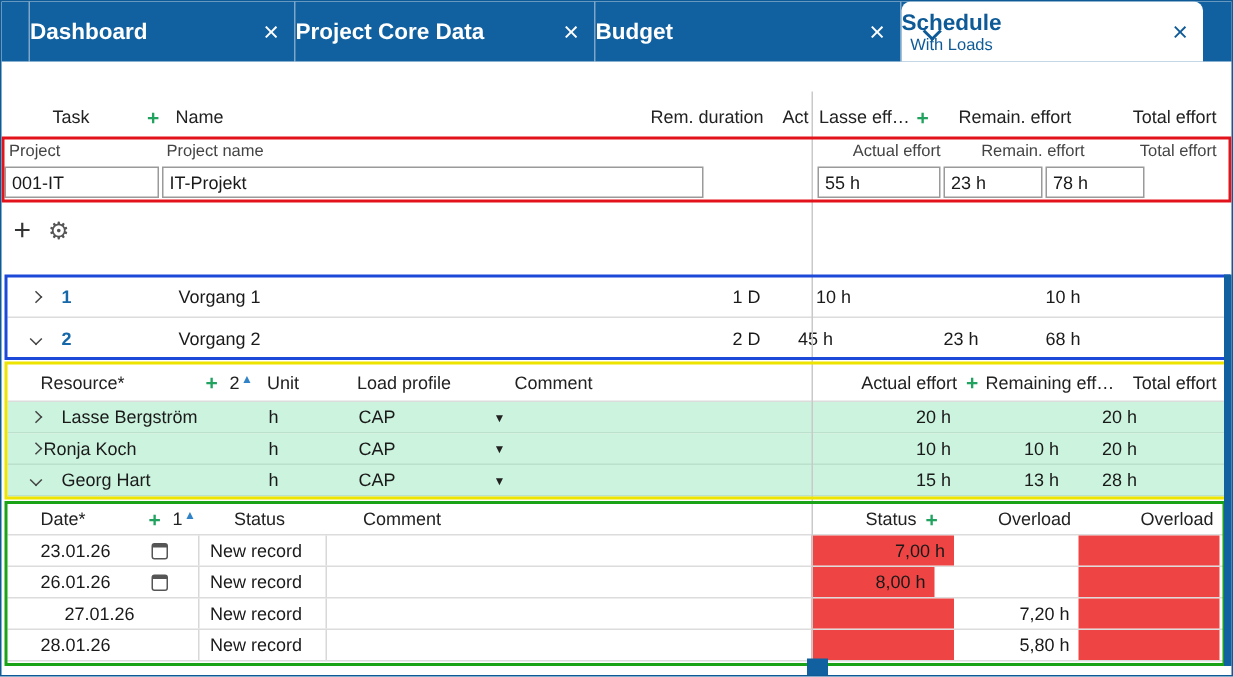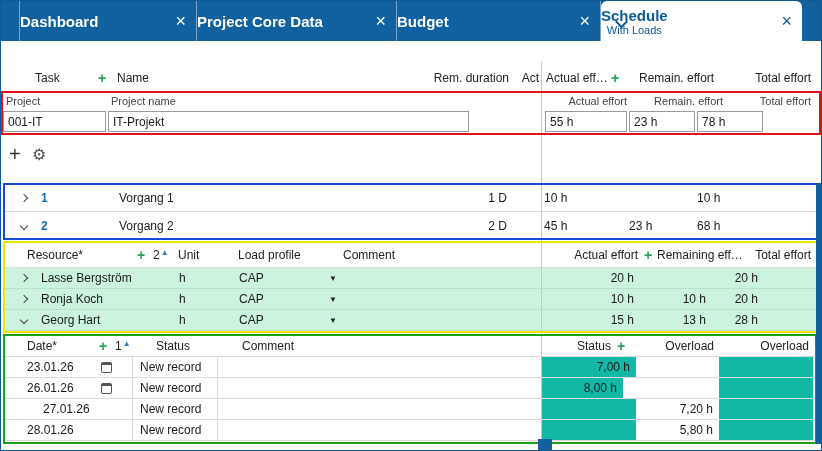--- a/index.html
+++ b/index.html
@@ -24,21 +24,21 @@
   .row{position:absolute;left:0;width:822px}
   .row.inset{left:4px;width:814px}
   .cell{position:absolute;top:0;height:100%;display:flex;align-items:center;white-space:nowrap}
   .ra{justify-content:flex-end;text-align:right}
   .gplus{color:#21a35f;font-weight:bold;font-size:14px}
   .ibox{border:1px solid #9a9a9a;padding:0 4px;background:#fff}
   .hdrtxt{color:#222}
   .small{font-size:11px;color:#444}
   .num{color:#1668a8;font-weight:bold}
   .mint{background:#cbf3de;border-bottom:1px solid rgba(0,0,0,0.08)}
-  .graycell{background:#14b8a6}
+  .graycell{background:#ef4444}
   .brd-b{border-bottom:1px solid #dcdcdc}
   
   .chev{display:inline-block;width:6px;height:6px;border-right:1.6px solid #444;border-bottom:1.6px solid #444}
   .chev.r{transform:rotate(-45deg)}
   .chev.d{transform:rotate(45deg)}
   .chev.big{width:9px;height:9px;border-width:2.2px;border-color:#0d5a97;margin-top:-4px}
   .cal{display:inline-block;width:11px;height:11px;border:1px solid #555;border-top:3px solid #555;border-radius:2px}
   .dd{font-size:8px;color:#222}
   .sorttri{color:#2f83c6;font-size:8px;margin-left:1px;position:relative;top:-3px}
   
@@ -78,21 +78,21 @@
       <span class="tab-close">×</span>
     </div>
   </div>
 
   <div class="row hdrtxt" style="top:64px;height:26px">
     <span class="cell" style="left:34px">Task</span>
     <span class="cell gplus" style="left:97px">+</span>
     <span class="cell" style="left:116px">Name</span>
     <span class="cell ra" style="left:418px;width:90px">Rem. duration</span>
     <span class="cell ra" style="left:516px;width:22px">Act</span>
-    <span class="cell" style="left:545px">Actual eff…</span>
+    <span class="cell" style="left:545px">Lasse eff…</span>
     <span class="cell gplus" style="left:610px">+</span>
     <span class="cell" style="left:638px">Remain. effort</span>
     <span class="cell ra" style="left:732px;width:78px">Total effort</span>
   </div>
 
   <div class="row small" style="top:92px;height:16px">
     <span class="cell" style="left:5px">Project</span>
     <span class="cell" style="left:110px">Project name</span>
     <span class="cell ra" style="left:540px;width:86px">Actual effort</span>
     <span class="cell ra" style="left:632px;width:90px">Remain. effort</span>
@@ -122,21 +122,21 @@
     <span class="cell" style="left:624px"></span>
     <span class="cell" style="left:692px">10 h</span>
   </div>
   <div class="row inset" style="top:211px;height:27px">
     <span class="cell" style="left:16px">
         <i class="chev d"></i>
       </span>
     <span class="cell num" style="left:36px">2</span>
     <span class="cell" style="left:114px">Vorgang 2</span>
     <span class="cell ra" style="left:414px;width:88px">2 D</span>
-    <span class="cell" style="left:539px">45 h</span>
+    <span class="cell" style="left:527px">45 h</span>
     <span class="cell" style="left:624px">23 h</span>
     <span class="cell" style="left:692px">68 h</span>
   </div>
 
   <div class="row inset hdrtxt brd-b" style="top:242px;height:25px">
     <span class="cell" style="left:22px">Resource*</span>
     <span class="cell gplus" style="left:132px">+</span>
     <span class="cell" style="left:148px">
         <span>2</span>
         <span class="sorttri">▲</span>
@@ -159,21 +159,21 @@
     <span class="cell" style="left:234px">CAP</span>
     <span class="cell dd" style="left:324px">▼</span>
     <span class="cell ra" style="left:541px;width:88px">20 h</span>
     <span class="cell ra" style="left:636px;width:65px"></span>
     <span class="cell ra" style="left:698px;width:55px">20 h</span>
   </div>
   <div class="row inset mint" style="top:288px;height:21px">
     <span class="cell" style="left:16px">
         <i class="chev r"></i>
       </span>
-    <span class="cell" style="left:36px">Ronja Koch</span>
+    <span class="cell" style="left:24px">Ronja Koch</span>
     <span class="cell" style="left:174px">h</span>
     <span class="cell" style="left:234px">CAP</span>
     <span class="cell dd" style="left:324px">▼</span>
     <span class="cell ra" style="left:541px;width:88px">10 h</span>
     <span class="cell ra" style="left:636px;width:65px">10 h</span>
     <span class="cell ra" style="left:698px;width:55px">20 h</span>
   </div>
   <div class="row inset mint" style="top:309px;height:21px">
     <span class="cell" style="left:16px">
         <i class="chev d"></i>

